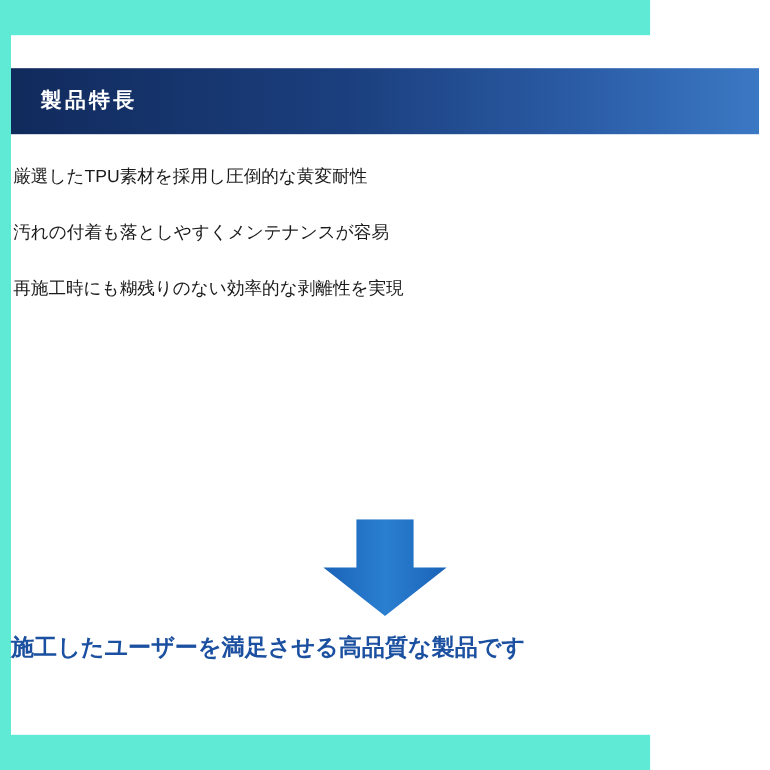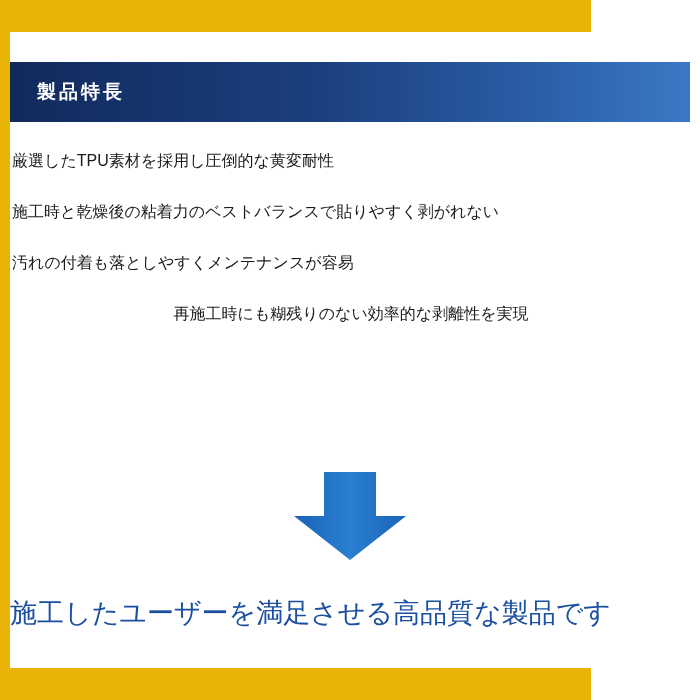--- a/index.html
+++ b/index.html
@@ -11,21 +11,21 @@
     height: 700px;
     background: #ffffff;
     font-family: "Liberation Sans", sans-serif;
     overflow: hidden;
   }
   .page {
     position: relative;
     width: 591px;
     height: 700px;
     box-sizing: border-box;
-    background: #eab308;
+    background: #5eead4;
   }
   .content {
     position: absolute;
     left: 10px;
     top: 32px;
     width: 680px;
     height: 636px;
     box-sizing: border-box;
     background: #ffffff;
   }
@@ -58,62 +58,60 @@
     font-size: 16px;
     color: #1a1a1a;
     line-height: 22px;
     padding: 0 0 0 2px;
     margin-bottom: 29px;
     white-space: nowrap;
     letter-spacing: 0px;
   }
   .feature-item:last-child {
     margin-bottom: 0;
-    text-align: center;
   }
   .arrow-wrap {
     position: absolute;
     left: 0;
     top: 440px;
     width: 680px;
     height: 100px;
   }
   .arrow {
     position: absolute;
     left: 50%;
     top: 0;
     transform: translateX(-50%);
     width: 120px;
     height: 88px;
   }
   .footer-line {
     position: absolute;
     left: 0px;
-    top: 564px;
+    top: 540px;
     width: 680px;
-    font-size: 27px;
-    font-weight: normal;
+    font-size: 21px;
+    font-weight: bold;
     color: #1b4fa0;
     letter-spacing: 0px;
     line-height: 34px;
     white-space: nowrap;
   }
 </style>
 </head>
 <body>
 
 <div class="page">
   <div class="content">
 
     <div class="header-bar"></div>
     <div class="header-title">製品特長</div>
 
     <div class="features">
       <div class="feature-item">厳選したTPU素材を採用し圧倒的な黄変耐性</div>
-      <div class="feature-item">施工時と乾燥後の粘着力のベストバランスで貼りやすく剥がれない</div>
       <div class="feature-item">汚れの付着も落としやすくメンテナンスが容易</div>
       <div class="feature-item">再施工時にも糊残りのない効率的な剥離性を実現</div>
     </div>
 
     <div class="arrow-wrap">
       <svg class="arrow" viewBox="0 0 120 88">
         <defs>
           <linearGradient id="arrowGrad" x1="0" y1="0" x2="1" y2="0">
             <stop offset="0%" stop-color="#1a63b8"></stop>
             <stop offset="50%" stop-color="#2a7fd0"></stop>

